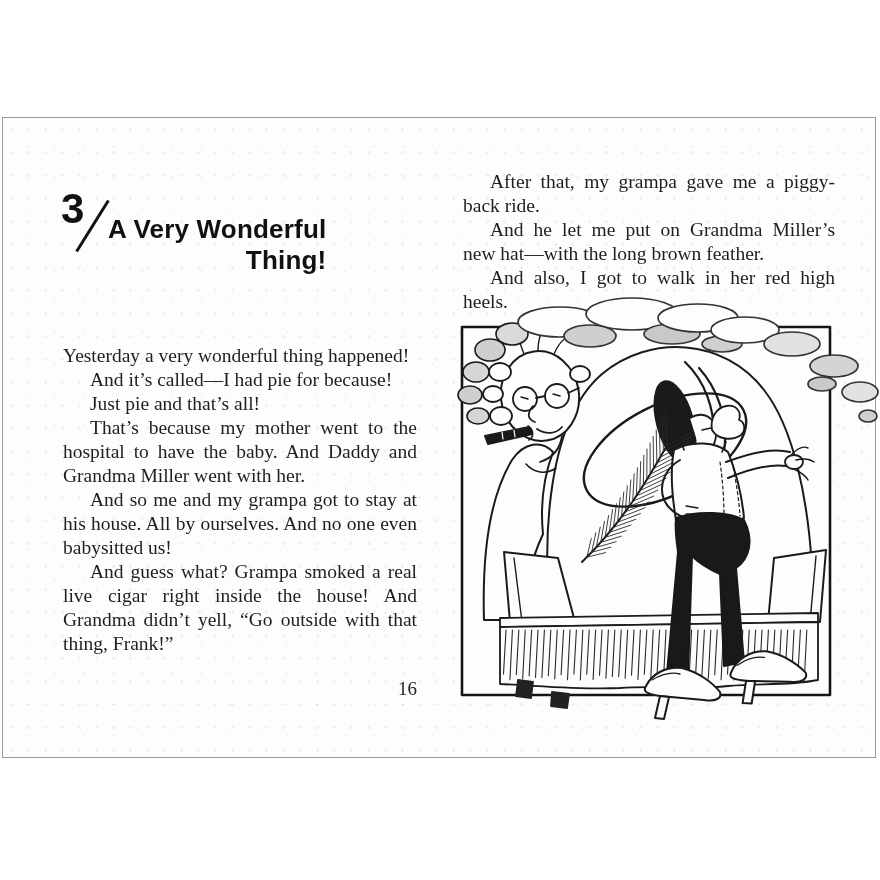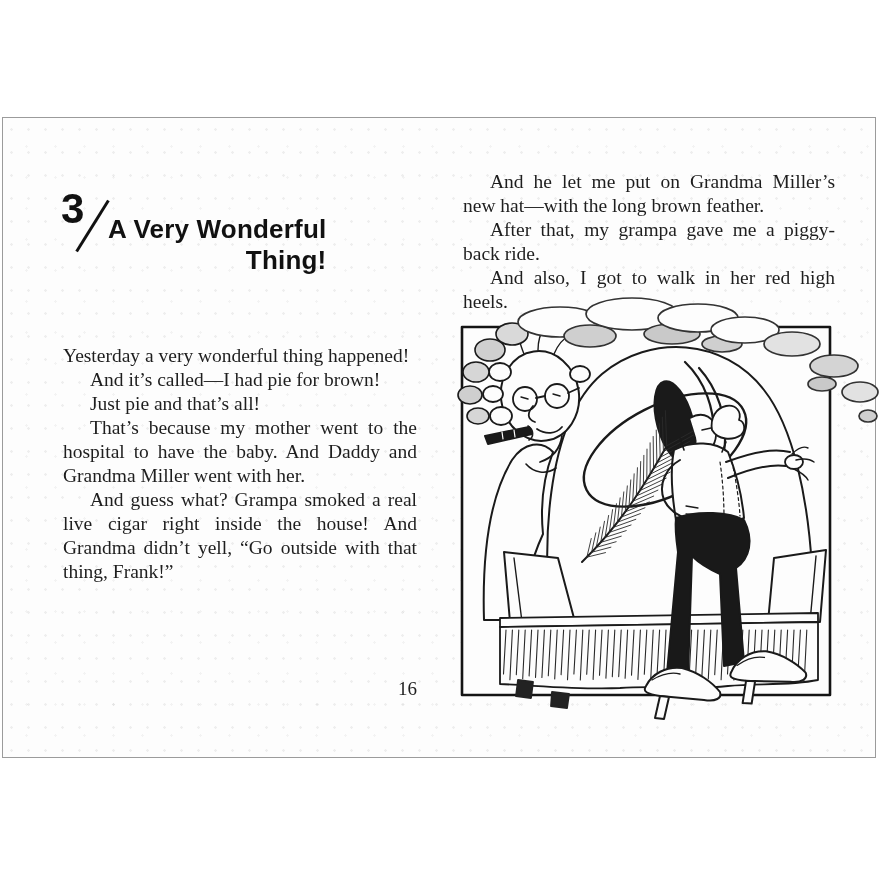--- a/index.html
+++ b/index.html
@@ -54,33 +54,34 @@
       <div class="ch-num">3</div>
       <div class="slash"></div>
       <div class="ch-title">
         <div>A Very Wonderful</div>
         <div>Thing!</div>
       </div>
     </div>
 
     <div class="body-text left-body">
       <p>Yesterday a very wonderful thing happened!</p>
-      <p class="ind">And it’s called—I had pie for brown!</p>
+      <p class="ind">And it’s called—I had pie for because!</p>
       <p class="ind">Just pie and that’s all!</p>
       <p class="ind">That’s because my mother went to the hospital to have the baby. And Daddy and Grandma Miller went with her.</p>
+      <p class="ind">And so me and my grampa got to stay at his house. All by ourselves. And no one even babysitted us!</p>
       <p class="ind">And guess what? Grampa smoked a real live cigar right inside the house! And Grandma didn’t yell, “Go outside with that thing, Frank!”</p>
     </div>
 
     <div class="page-num">16</div>
   </div>
 
   <div>
     <div class="body-text right-body">
+      <p class="ind">After that, my grampa gave me a piggy-back ride.</p>
       <p class="ind">And he let me put on Grandma Miller’s new hat—with the long brown feather.</p>
-      <p class="ind">After that, my grampa gave me a piggy-back ride.</p>
       <p class="ind">And also, I got to walk in her red high heels.</p>
     </div>
 
     <svg id="illus" class="illustration" viewBox="0 0 440 440" xmlns="http://www.w3.org/2000/svg" role="img" aria-label="Grampa smokes a cigar behind a big fringed armchair while the girl, wearing Grandma Miller's huge feathered hat, stands on the chair in red high heels.">
       <g stroke="#1a1a1a" stroke-width="2" fill="none" stroke-linecap="round" stroke-linejoin="round">
 
         <rect x="22" y="27" width="368" height="368" fill="#fdfdfd" stroke="#141414" stroke-width="2.6"></rect>
 
         <g>
           <path d="M 116,352 C 98,250 106,122 162,74 C 210,34 284,38 324,90 C 354,128 368,200 372,268 C 374,300 374,330 373,352" fill="#fdfdfd"></path>

